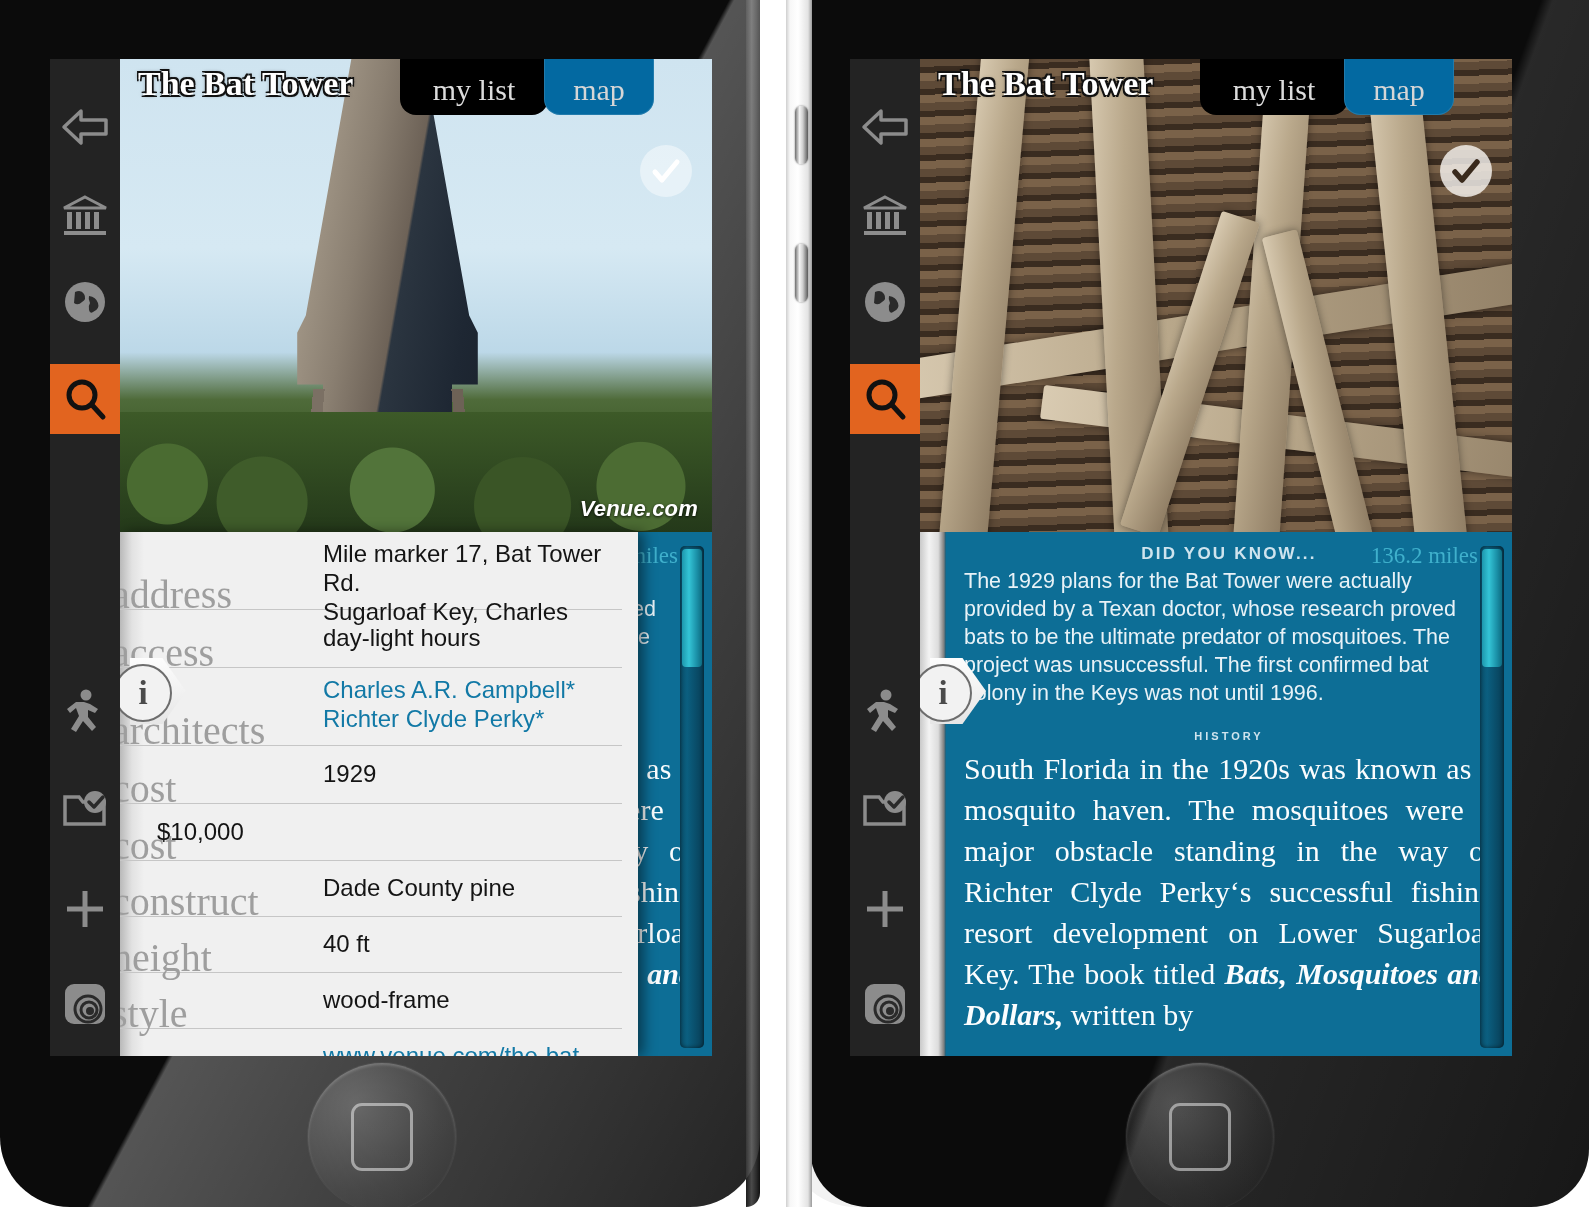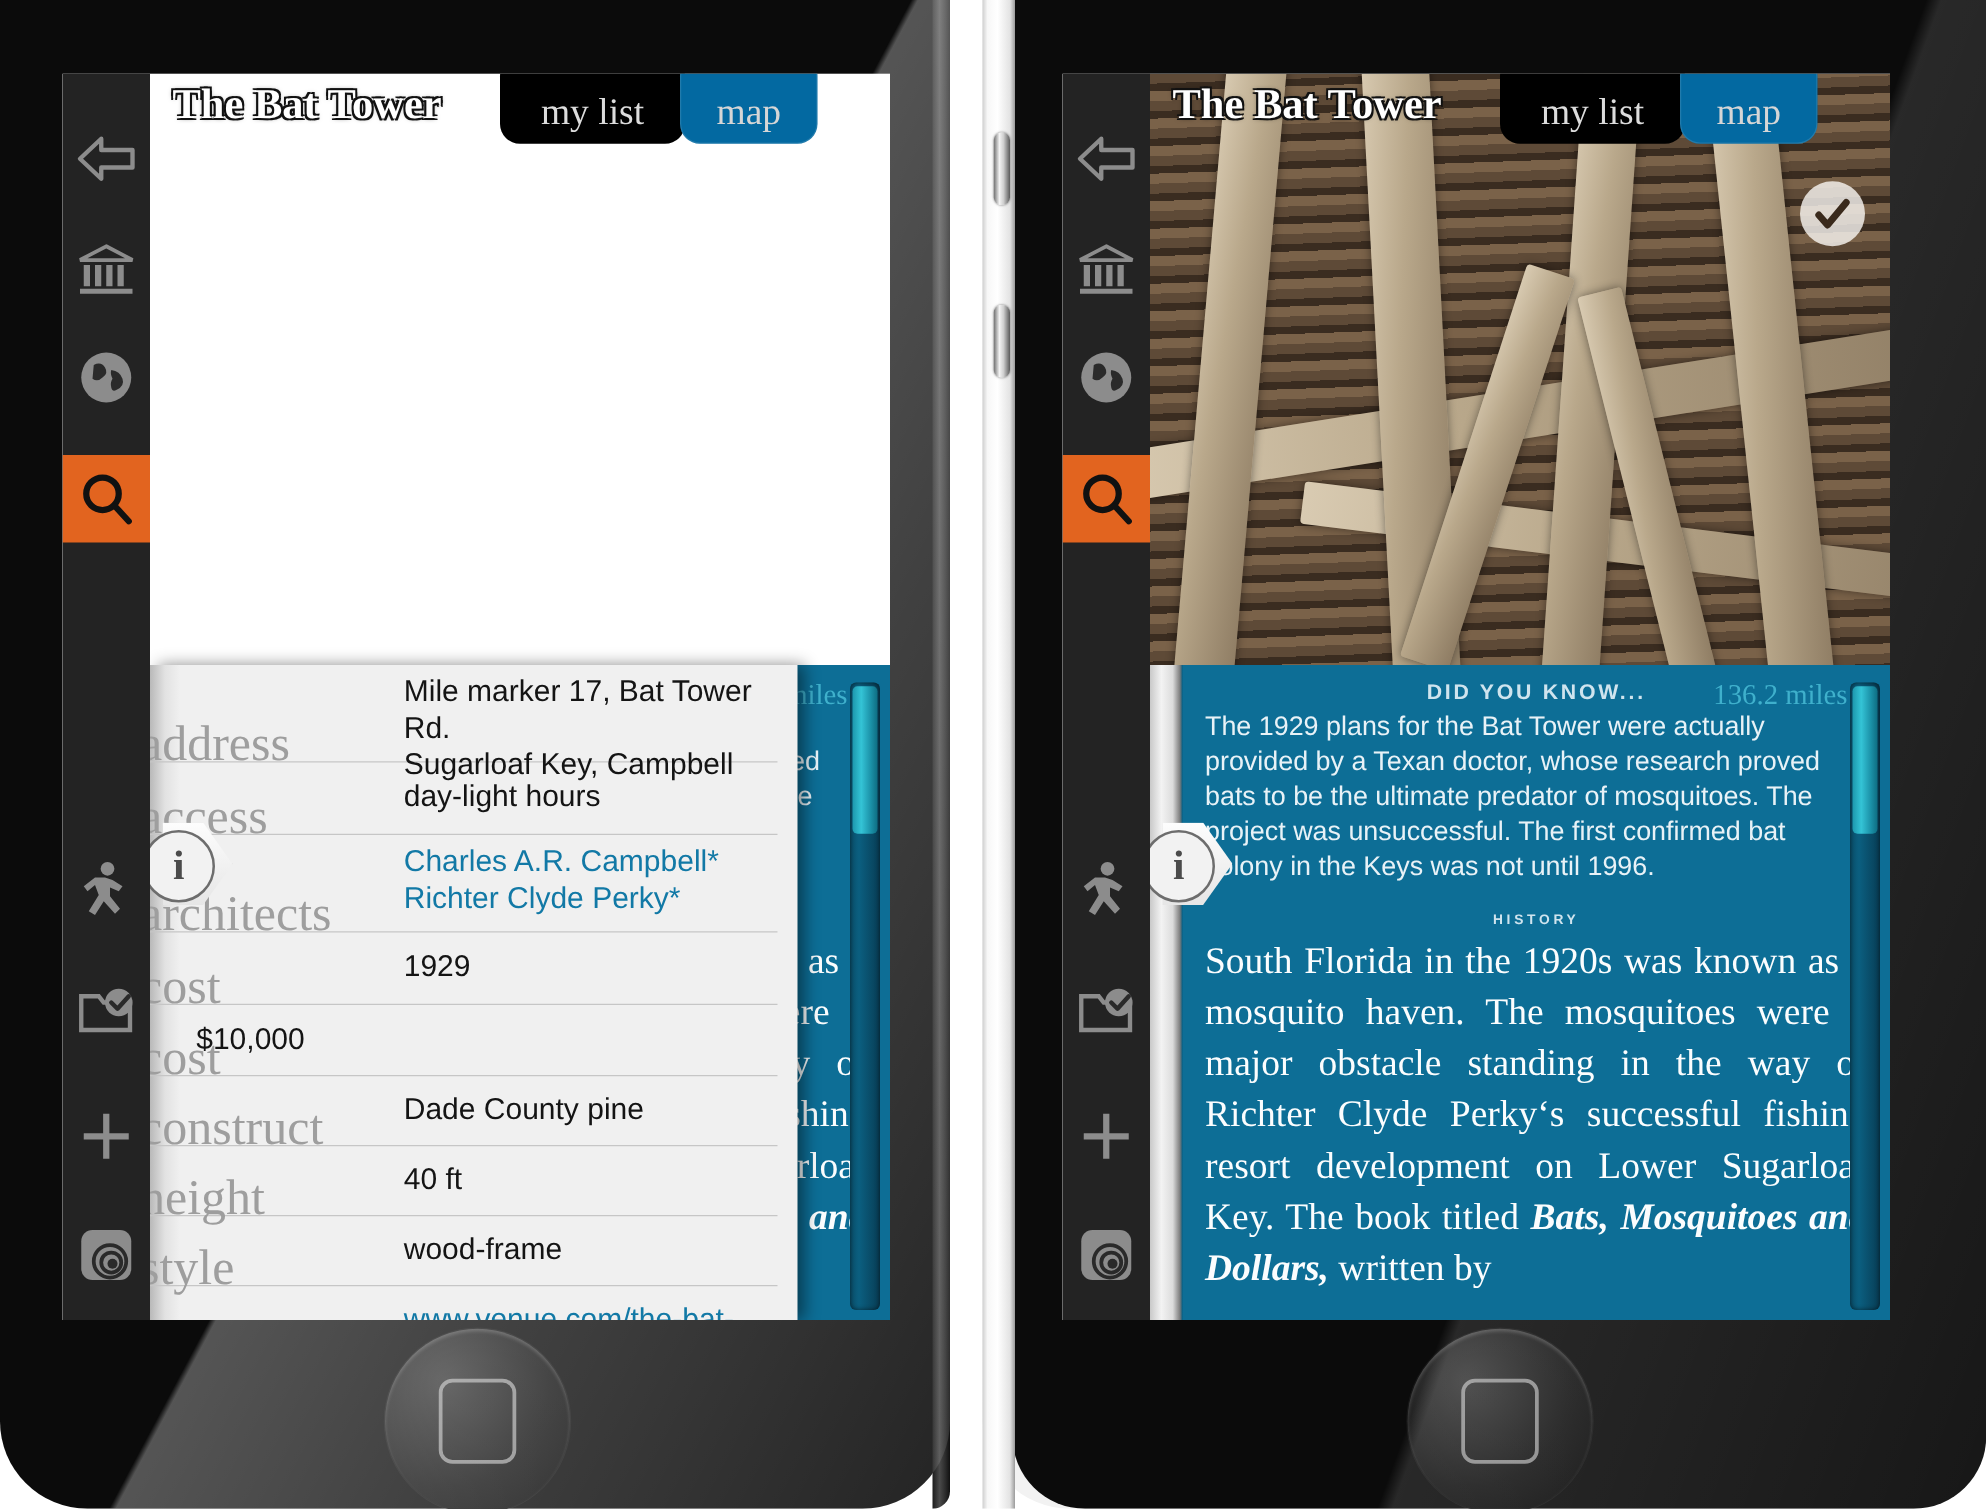--- a/index.html
+++ b/index.html
@@ -340,20 +340,26 @@
         <rect x="3" y="3" width="40" height="40" rx="9" fill="#8c8c8c"></rect>
         <circle cx="26" cy="28" r="13" fill="none" stroke="#2a2a2a" stroke-width="3"></circle>
         <circle cx="27" cy="29" r="8" fill="none" stroke="#2a2a2a" stroke-width="3"></circle>
         <circle cx="28" cy="30" r="4" fill="#2a2a2a"></circle>
       </svg>
     </div>
   </div>
 
   <div class="content">
 
+    <div class="hero hero-left">
+      <div class="tower"></div>
+      <div class="tower-legs"></div>
+      <div class="foliage"></div>
+      <div class="watermark">Venue.com</div>
+    </div>
 
     <div class="check-badge badge-left">
       <svg width="34" height="34" viewBox="0 0 34 34">
         <path d="M6 18 l7 8 l15 -18" fill="none" stroke="#ffffff" stroke-width="5" stroke-linecap="round" stroke-linejoin="round"></path>
       </svg>
     </div>
 
     <div class="titlebar">
       <div class="title-text">The Bat Tower</div>
       <div class="tab tab-mylist">my list</div>
@@ -377,21 +383,21 @@
       <div class="info-handle">
         <div class="handle-arrow"></div>
         <div class="handle-circle">i</div>
       </div>
     </div>
 
     <div class="detail-overlay">
       <div class="drow r-address">
         <span class="dkey">address</span>
         <span class="dval dv-address" style="white-space:pre-line">Mile marker 17, Bat Tower Rd.
-Sugarloaf Key, Campbell</span>
+Sugarloaf Key, Charles</span>
       </div>
       <div class="drow r-access">
         <span class="dkey">access</span>
         <span class="dval dv-access">day-light hours</span>
       </div>
       <div class="drow r-arch">
         <span class="dkey">architects</span>
         <span class="dval dv-arch link" style="white-space:pre-line">Charles A.R. Campbell*
 Richter Clyde Perky*</span>
       </div>

